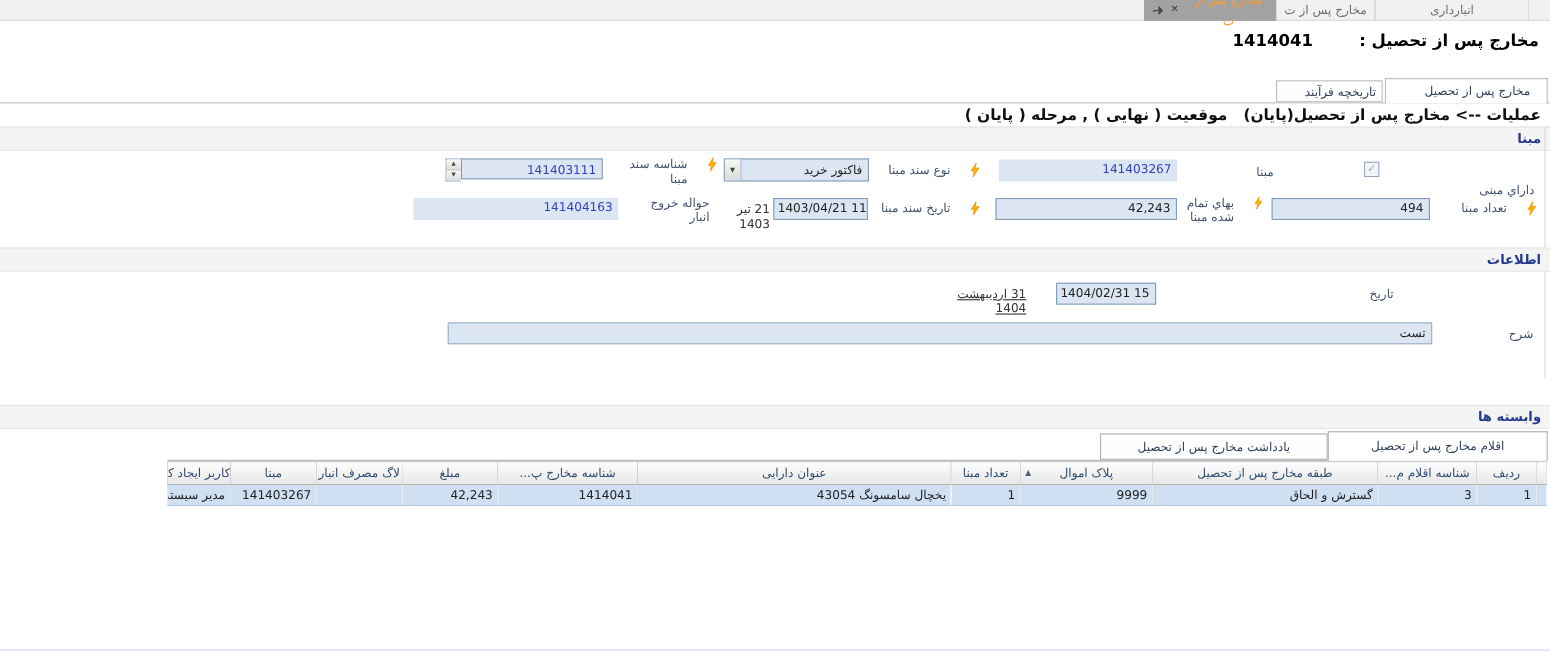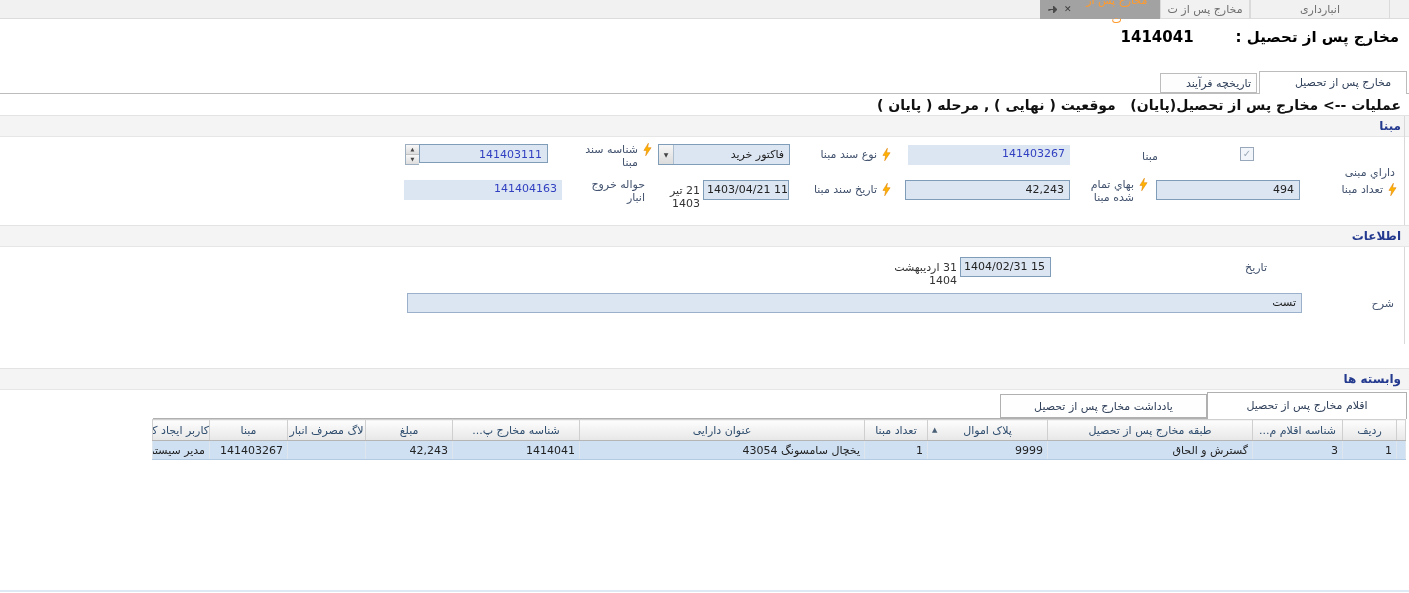--- a/index.html
+++ b/index.html
@@ -37,21 +37,21 @@
   
   .band { right:0; width:1409px; height:22px; background:#f4f4f4;
           border-top:1px solid #e3e3e3; border-bottom:1px solid #e6e6e6; }
   .band span { position:absolute; right:8px; top:3px; font-weight:bold; font-size:12px; color:#243a8f; }
   .band.b1 { top:115px; } .band.b2 { top:225px; } .band.b3 { top:368px; }
   .vline { top:116px; right:4px; width:1px; height:228px; background:#d9d9d9; }
   .bottomline { top:590px; right:0; width:1409px; height:2px; background:#dfe9f4; }
 
   
   .lbl { font-size:11px; color:#42526e; line-height:13px; }
-  .wrap { display:flex; align-items:flex-start; gap:5px; }
+  .wrap { display:flex; align-items:flex-start; gap:18px; }
   .fld { height:20px; line-height:18px; background:#dce6f3; font-size:11px; overflow:hidden; white-space:nowrap; }
   .bordered { border:1px solid #7f9db9; }
   .flat { border:none; }
   .num { direction:ltr; text-align:right; padding:0 5px; }
   .blueval { color:#3140c0; }
   .ltrclip { direction:ltr; text-align:left; padding:0 3px; }
   .smalldate { font-size:11px; color:#333; }
 
   .checkbox { width:14px; height:14px; background:#f2f6fb; border:1px solid #98a8ba;
               text-align:center; line-height:12px; font-size:10px; color:#9aa8b6; }
@@ -172,29 +172,29 @@
 <div class="abs wrap" style="top:183px; right:518px; width:100px;">
   <svg width="9" height="13" viewBox="0 0 10 14">
     <path d="M6 0 L1 8 H4 L3 14 L9 5 H5.2 Z" fill="#FFB300" stroke="#E08000" stroke-width="0.6"></path>
   </svg>
   <span class="lbl">تاریخ سند مبنا</span>
 </div>
 <div class="abs fld bordered ltrclip" style="top:180px; right:620px; width:86px;">1403/04/21 11:</div>
 <div class="abs smalldate" style="top:184px; right:709px; width:55px;">21 تیر 1403</div>
 
 <div class="abs lbl" style="top:178px; right:764px; width:62px;">حواله خروج انبار</div>
-<div class="abs fld flat num blueval" style="top:180px; right:847px; width:158px; padding-left:10px;">141404163</div>
+<div class="abs fld flat num blueval" style="top:180px; right:847px; width:186px; padding-left:10px;">141404163</div>
 
 <div class="abs band b2">
   <span>اطلاعات</span>
 </div>
 
 <div class="abs lbl" style="top:261px; right:142px;">تاریخ</div>
 <div class="abs fld bordered ltrclip" style="top:257px; right:358px; width:91px;">1404/02/31 15</div>
-<div class="abs smalldate" style="top:261px; right:452px; width:80px;">31 اردیبهشت 1404</div>
+<div class="abs smalldate" style="top:261px; right:476px; width:80px;text-decoration:underline;">31 اردیبهشت 1404</div>
 
 <div class="abs lbl" style="top:297px; right:15px;">شرح</div>
 <div class="abs fld bordered" style="top:293px; right:107px; width:895px; padding:0 5px; border-color:#9bb0ca;">تست</div>
 
 <div class="abs band b3">
   <span>وابسته ها</span>
 </div>
 <div class="abs gridline"></div>
 <div class="abs stab active">اقلام مخارج پس از تحصیل</div>
 <div class="abs stab idle">یادداشت  مخارج پس از تحصیل</div>

